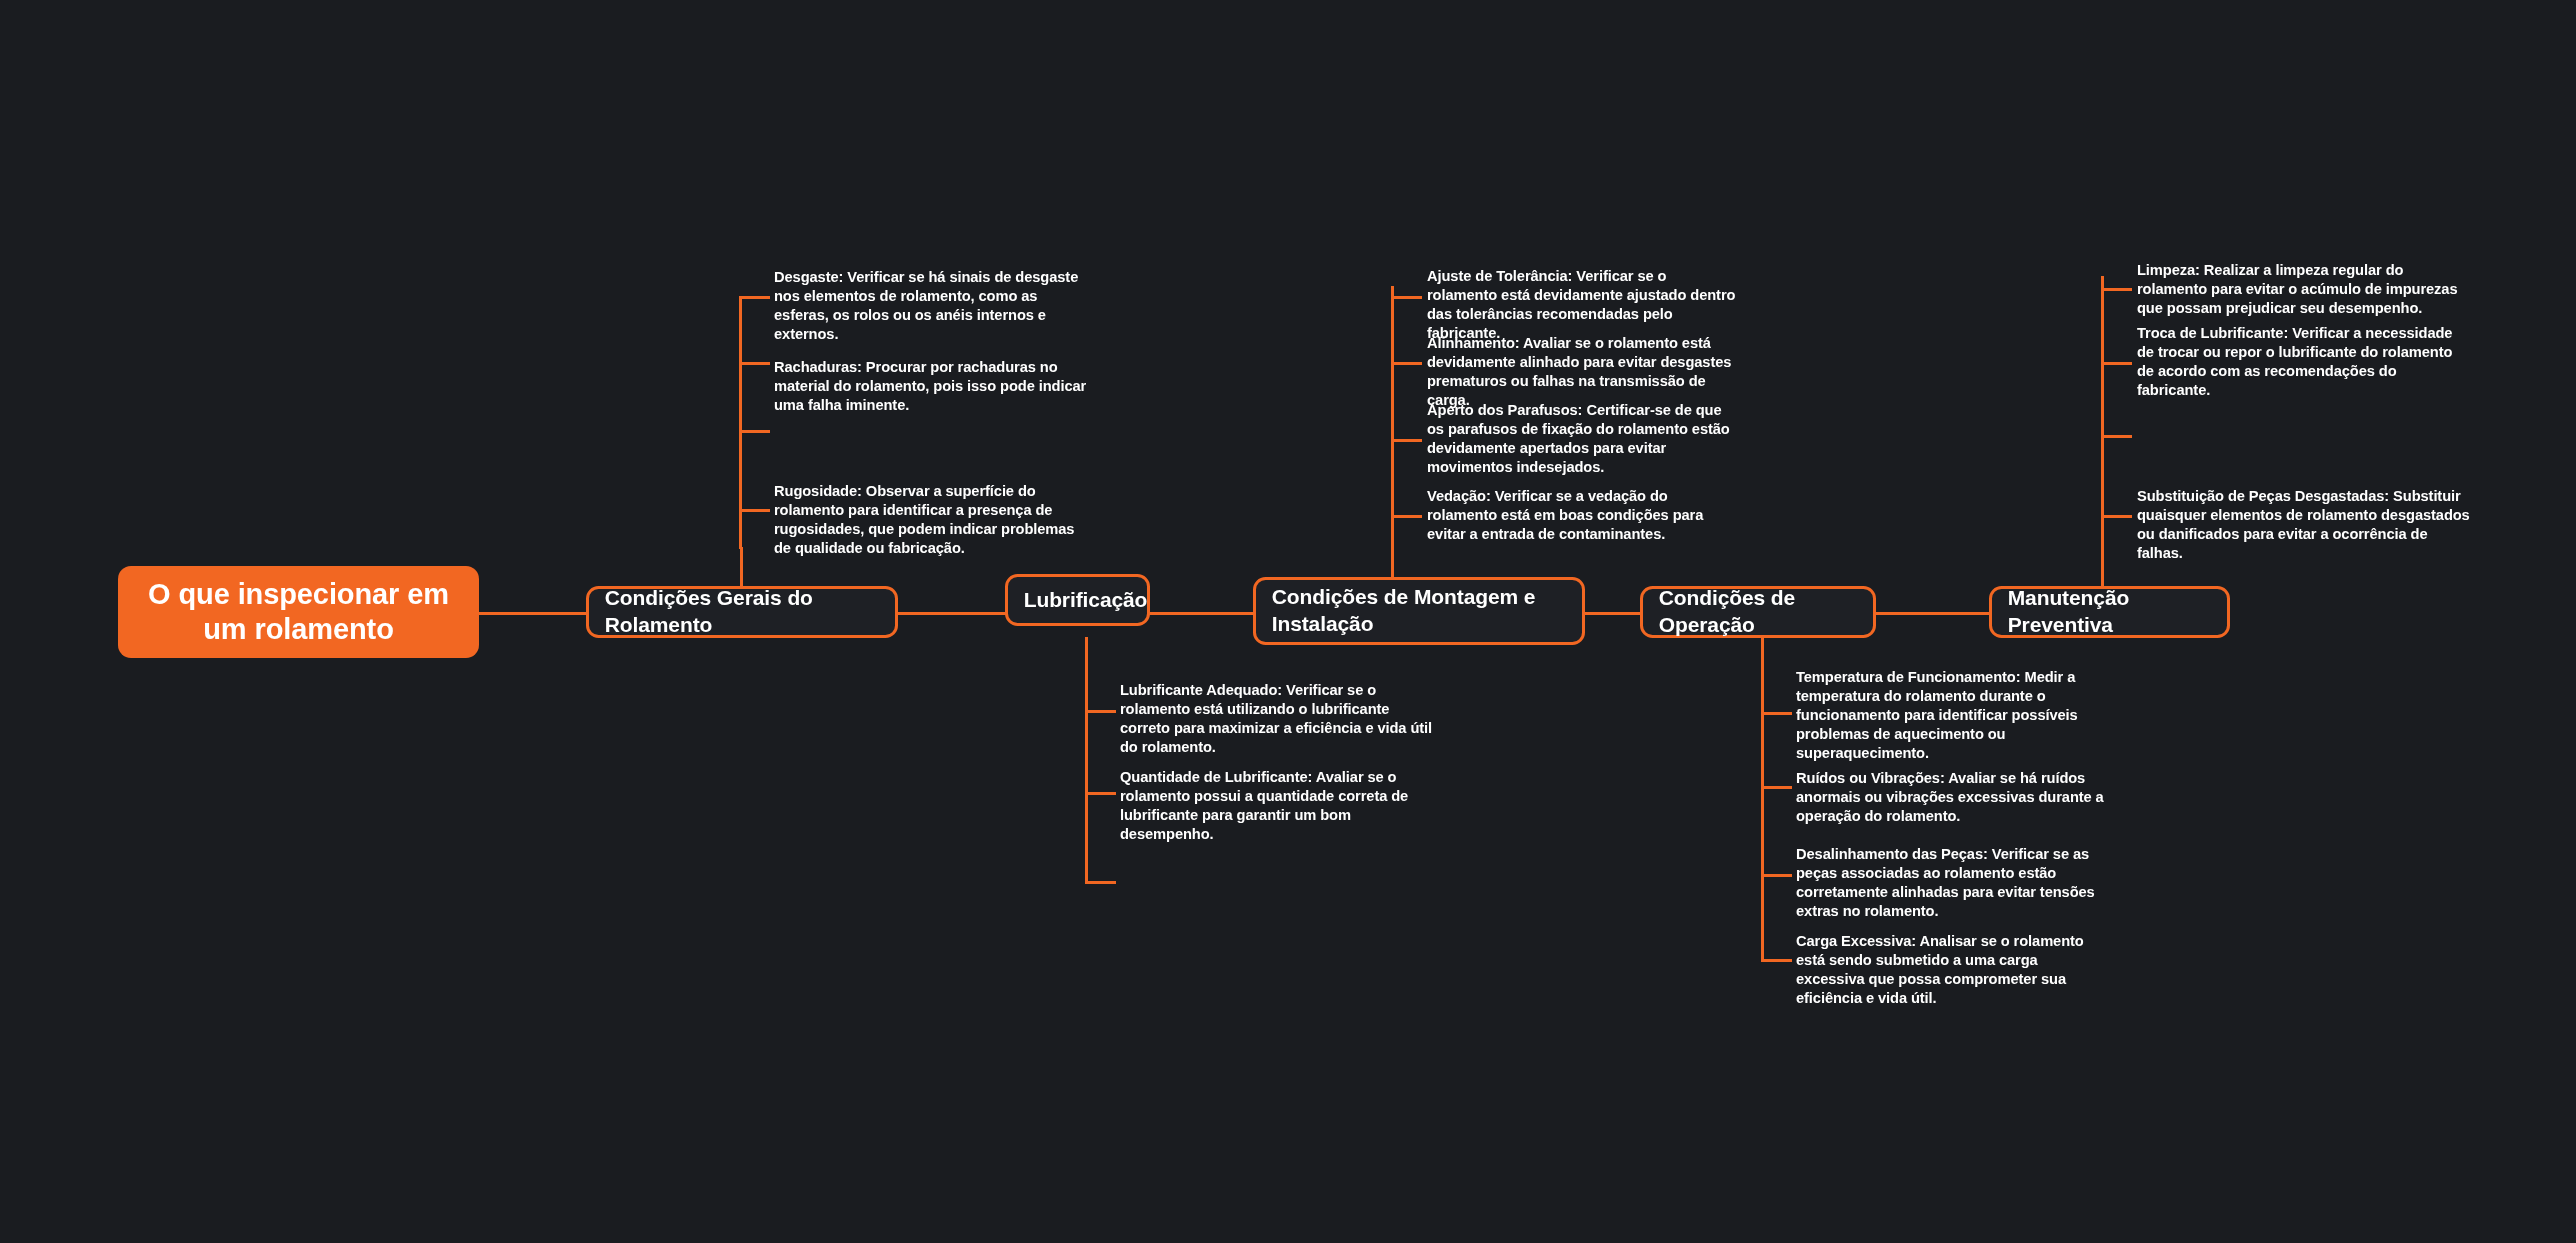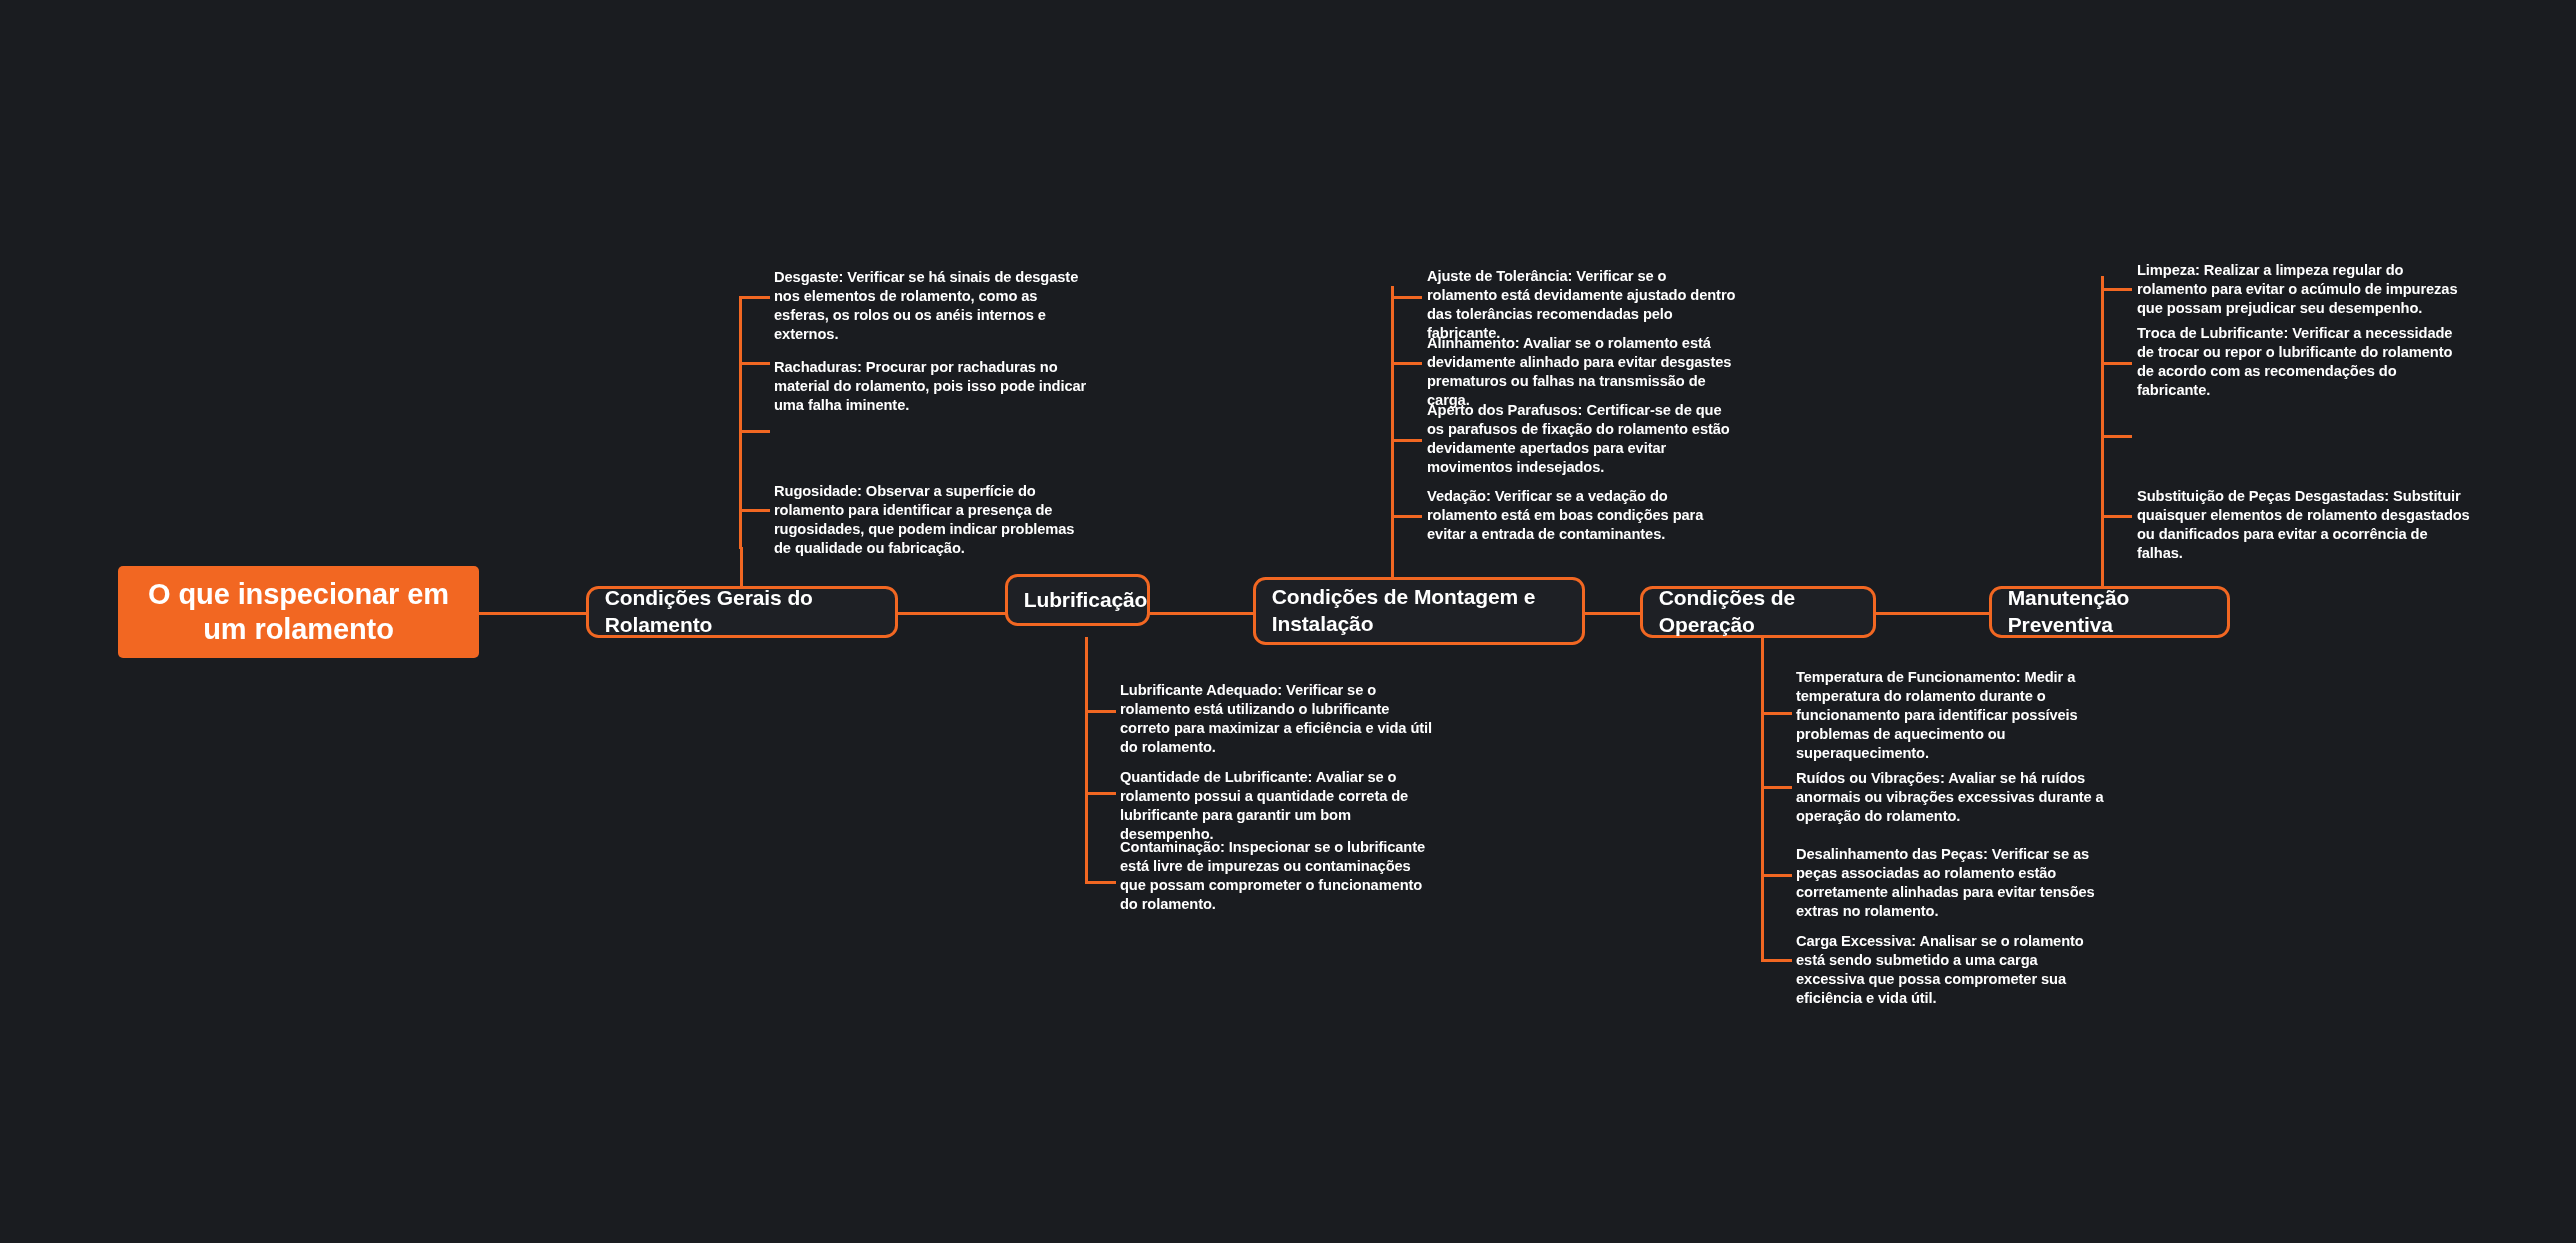--- a/index.html
+++ b/index.html
@@ -10,21 +10,21 @@
     overflow:hidden;
   }
   #canvas{position:relative;width:2576px;height:1243px;}
 
   
   .root-node{
     position:absolute;
     left:118px;top:566px;
     width:361px;height:92px;
     background:#f26722;
-    border-radius:5px;
+    border-radius:13px;
     display:flex;align-items:center;justify-content:center;
     box-sizing:border-box;
     padding:0 14.7px;
   }
   .root-node .root-label{
     color:#ffffff;
     font-size:29px;
     font-weight:bold;
     line-height:1.22;
     text-align:center;
@@ -104,21 +104,20 @@
   </div>
   <div class="line-v" style="left:1085px; top:637px; height:246px;"></div>
 
   <div class="leaf-stub" style="left:1085px; top:710px;"></div>
   <div class="leaf" style="left:1120px; top:681px; width:320px;">Lubrificante Adequado: Verificar se o rolamento está utilizando o lubrificante correto para maximizar a eficiência e vida útil do rolamento.</div>
 
   <div class="leaf-stub" style="left:1085px; top:792px;"></div>
   <div class="leaf" style="left:1120px; top:768px; width:320px;">Quantidade de Lubrificante: Avaliar se o rolamento possui a quantidade correta de lubrificante para garantir um bom desempenho.</div>
 
   <div class="leaf-stub" style="left:1085px; top:881px;"></div>
-  <div class="leaf" style="left:1120px; top:838px; width:320px;">Contaminação: Inspecionar se o lubrificante está livre de impurezas ou contaminações que possam comprometer o funcionamento do rolamento.</div>
 
   <div class="branch-node" style="left:1253px; top:577px; width:332px; height:68px;">
     <div class="branch-label">Condições de Montagem e Instalação</div>
   </div>
   <div class="line-v" style="left:1391px; top:547px; height:32.5px;"></div>
   <div class="line-v" style="left:1391px; top:286px; height:263px;"></div>
 
   <div class="leaf-stub" style="left:1391px; top:296px;"></div>
   <div class="leaf" style="left:1427px; top:267px; width:309px;">Ajuste de Tolerância: Verificar se o rolamento está devidamente ajustado dentro das tolerâncias recomendadas pelo fabricante.</div>
 

